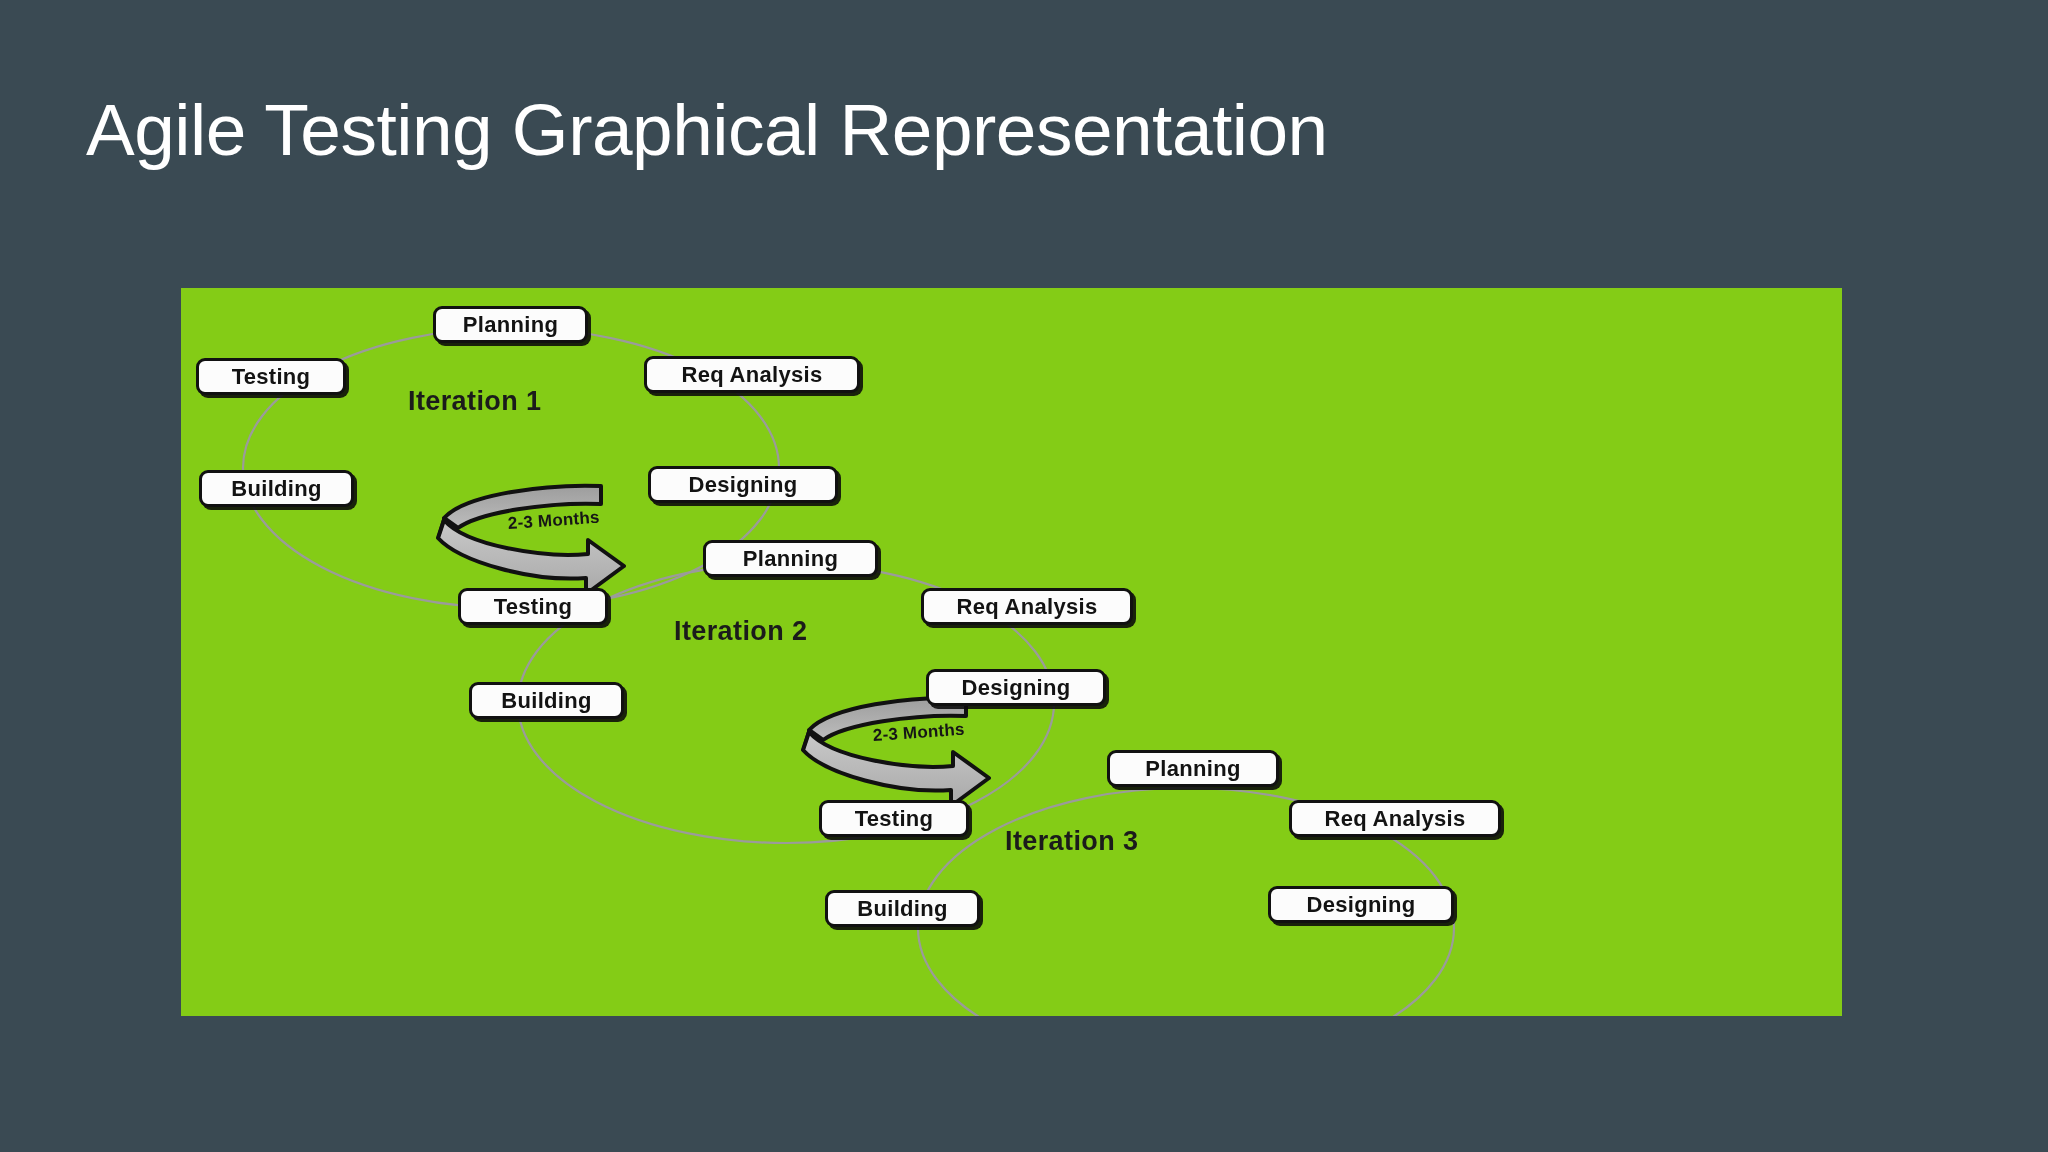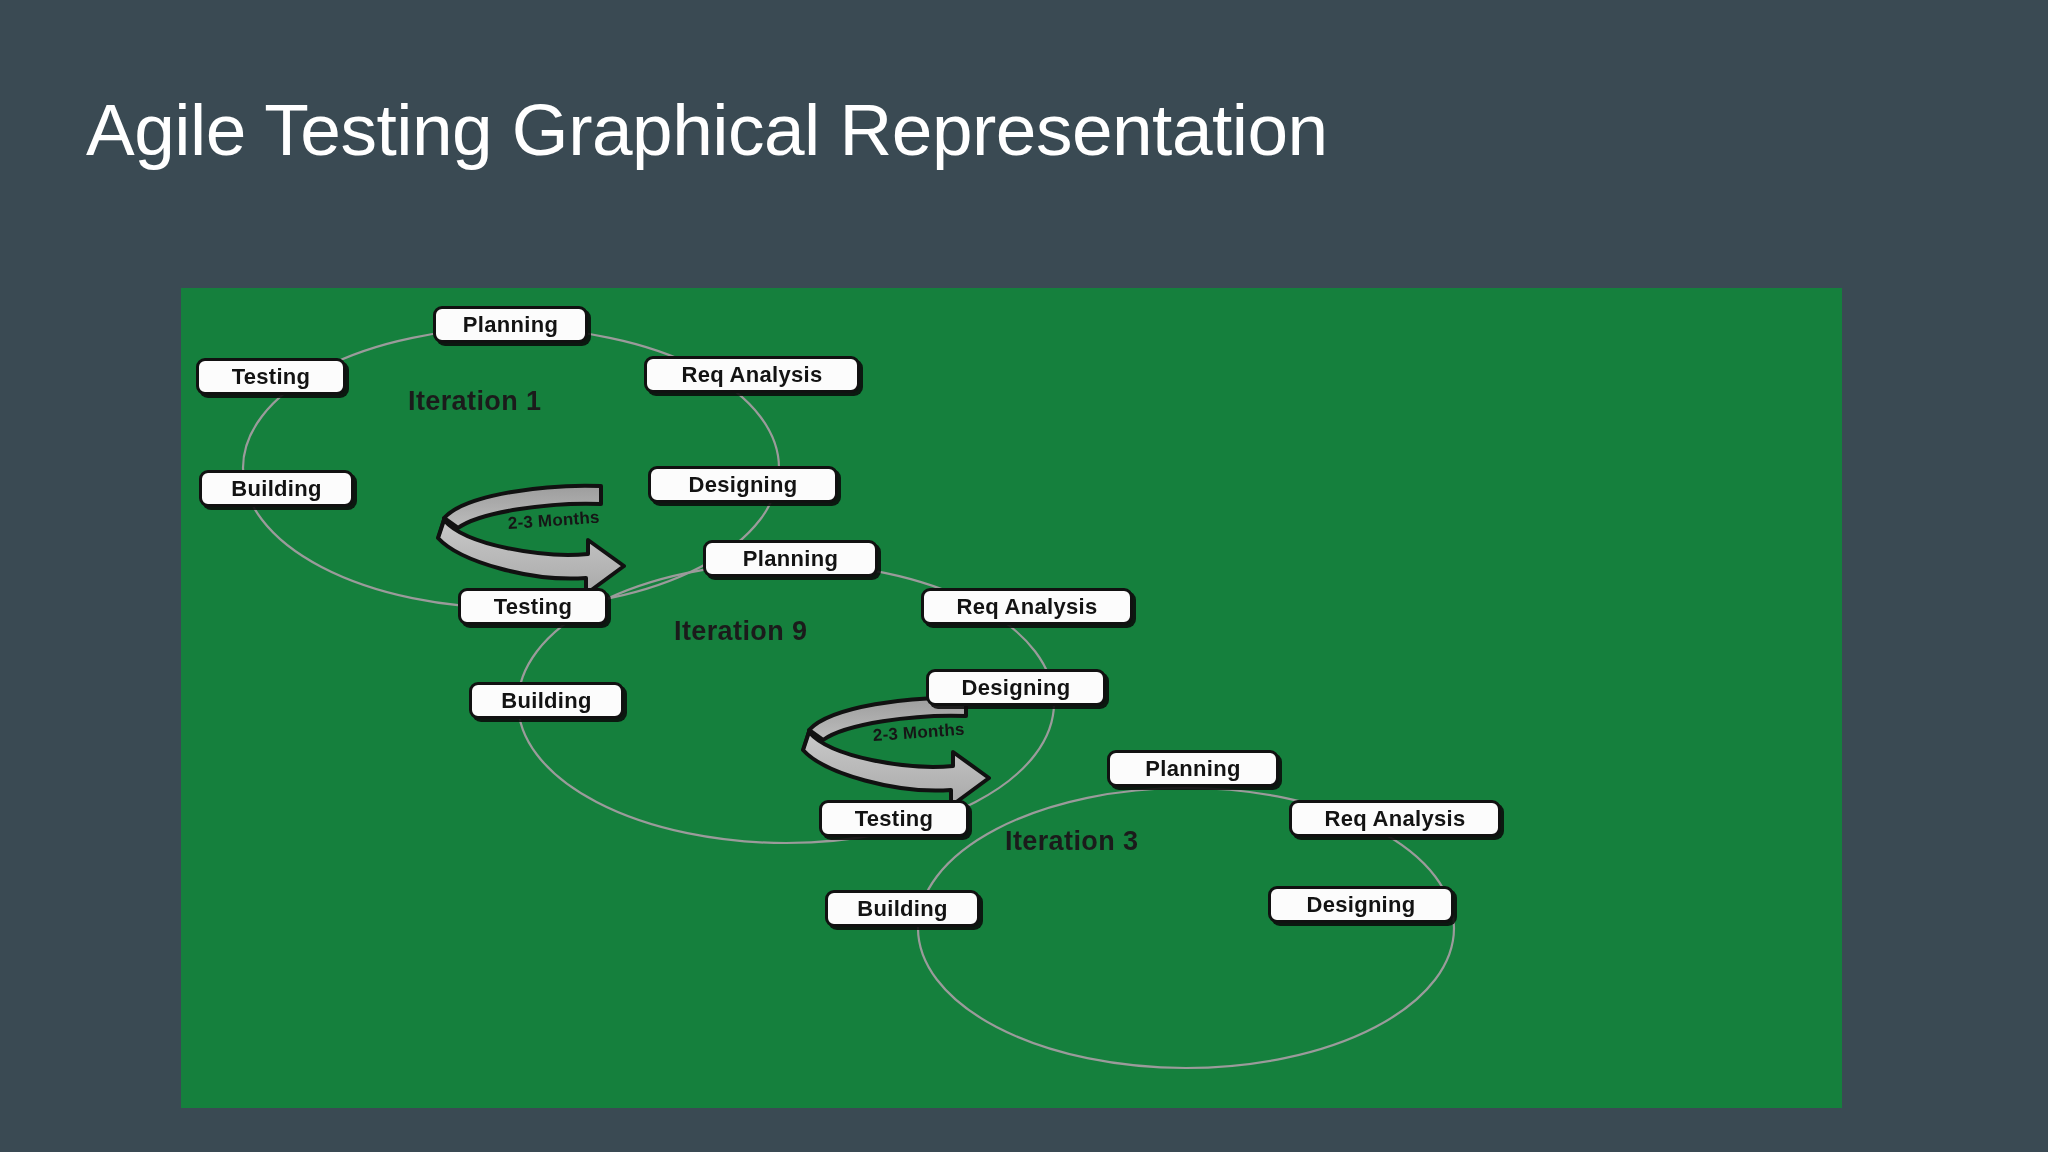--- a/index.html
+++ b/index.html
@@ -22,22 +22,22 @@
     font-weight:400;
     line-height:1.05;
     letter-spacing:-0.5px;
     white-space:nowrap;
   }
 
   
   #diagram-panel{
     position:absolute;
     left:181px; top:288px;
-    width:1661px; height:820px;
-    background:#15803d;
+    width:1661px; height:728px;
+    background:#84cc16;
     overflow:hidden;
   }
   #diagram-svg{position:absolute;left:0;top:0;width:1661px;height:800px;}
 
   
   .node{
     position:absolute;
     box-sizing:border-box;
     background:#fcfcfc;
     border:3px solid #111111;
@@ -161,21 +161,21 @@
     </div>
 
     <div class="node" style="left:288px; top:394px; width:155px; height:37px;">
       <span>Building</span>
     </div>
 
     <div class="node" style="left:277px; top:300px; width:150px; height:37px;">
       <span>Testing</span>
     </div>
 
-    <div class="iteration-label" style="left:493px; top:328px;">Iteration 9</div>
+    <div class="iteration-label" style="left:493px; top:328px;">Iteration 2</div>
 
     <div class="months-label" style="left:692px; top:438px;">2-3 Months</div>
 
     <div class="node" style="left:926px; top:462px; width:172px; height:37px;">
       <span>Planning</span>
     </div>
 
     <div class="node" style="left:1108px; top:512px; width:212px; height:37px;">
       <span>Req Analysis</span>
     </div>

